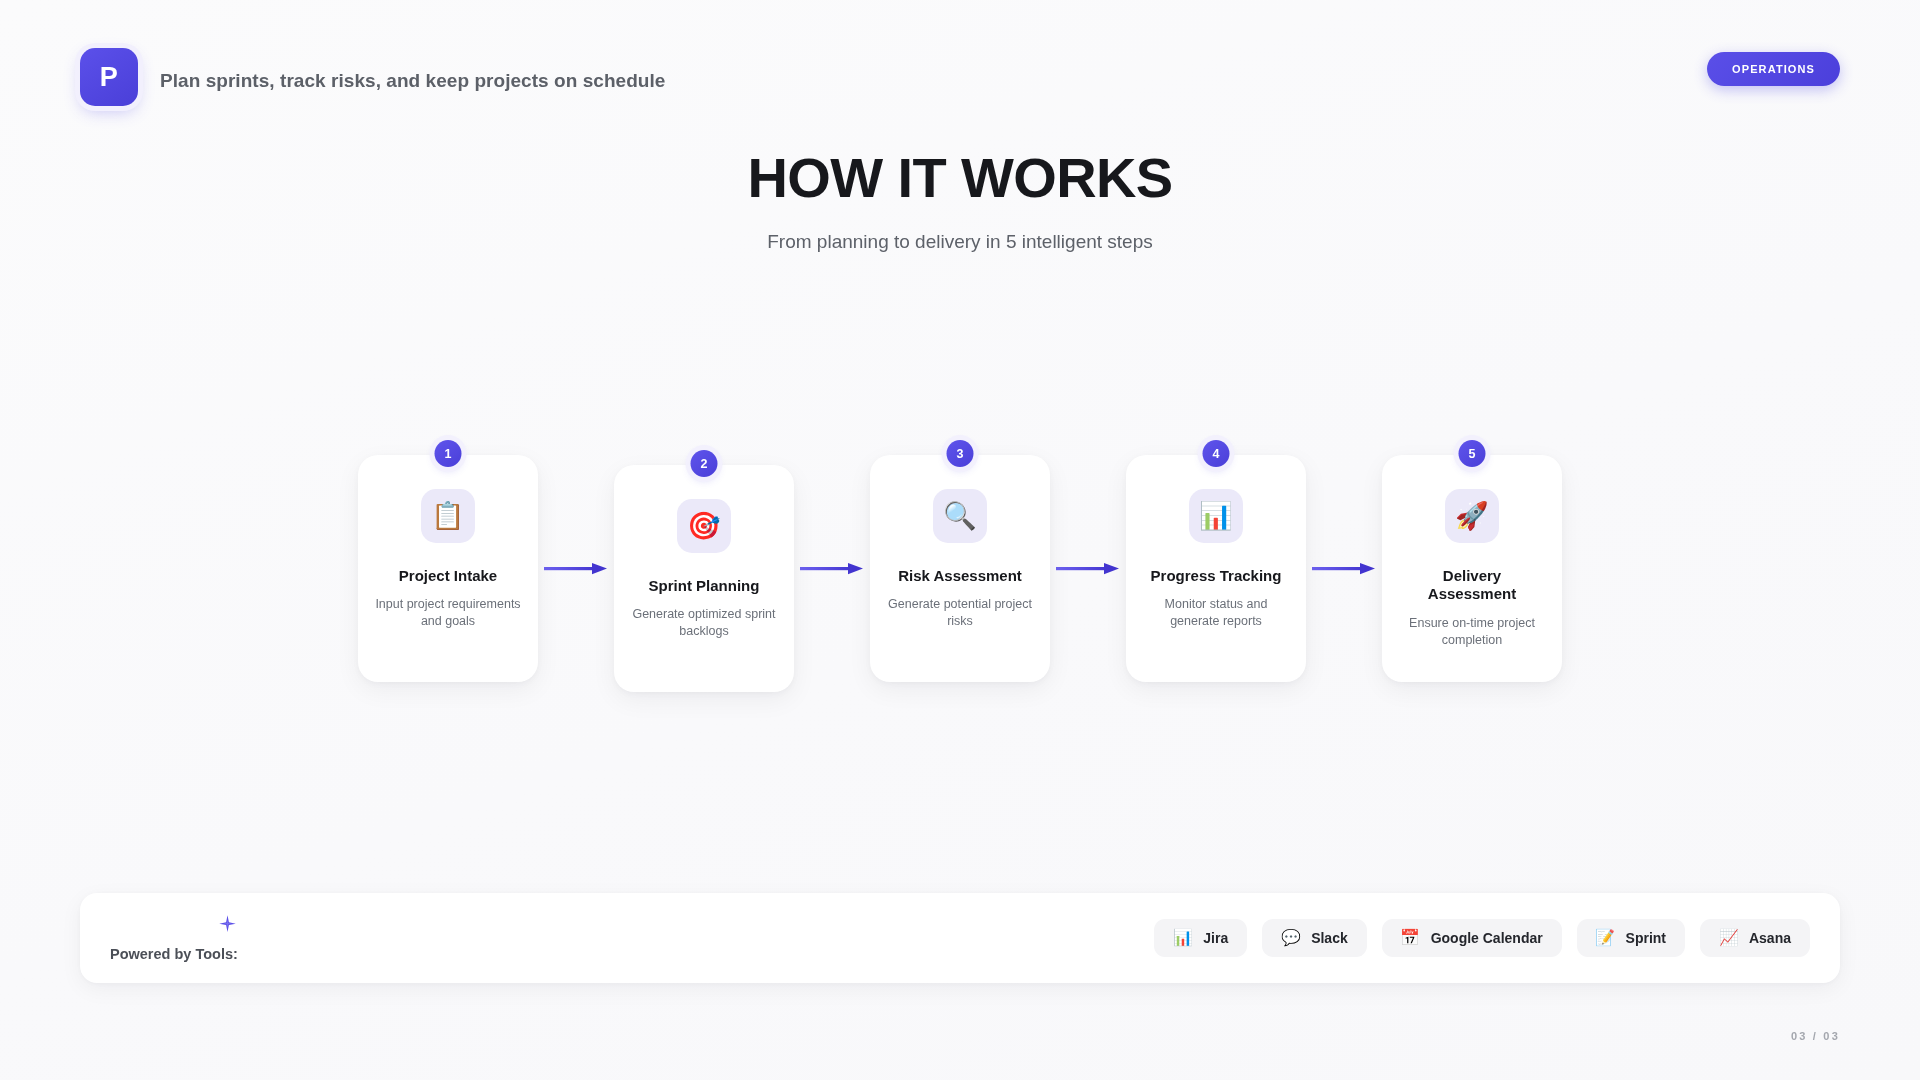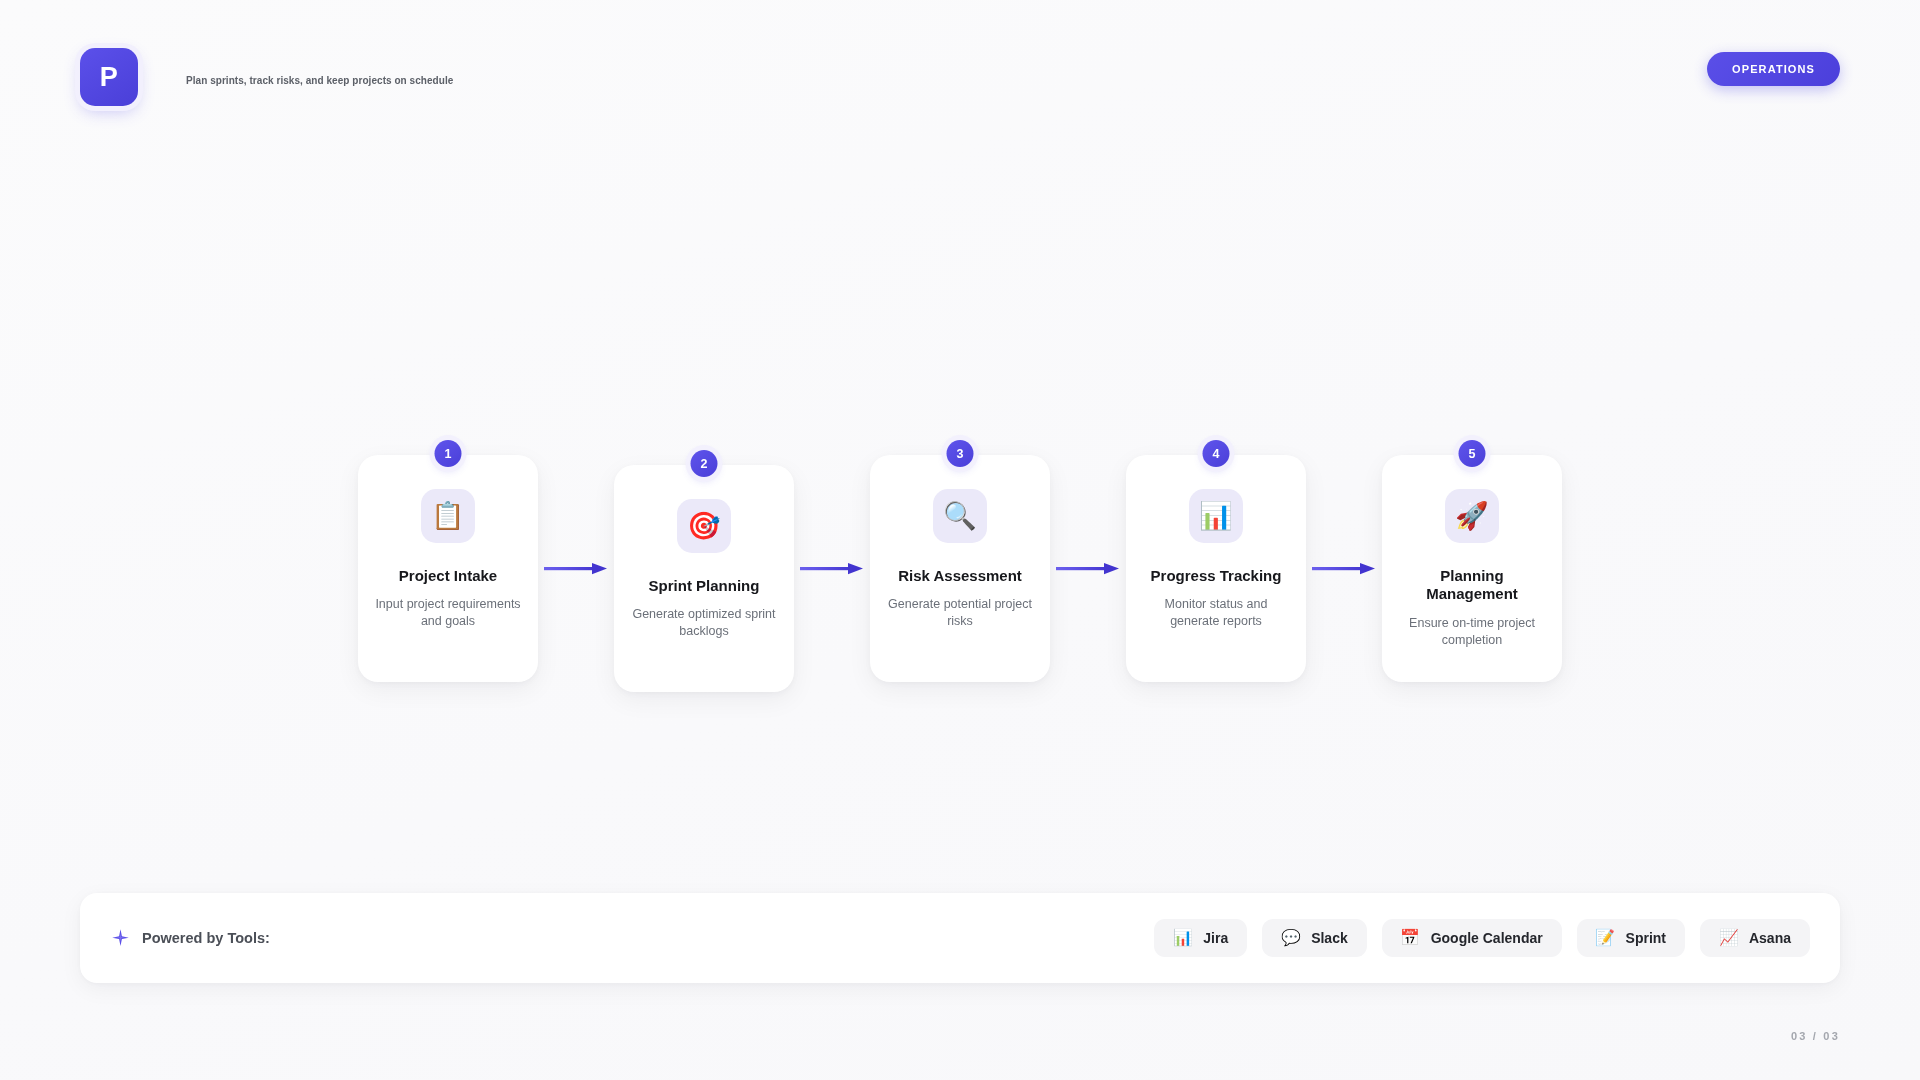--- a/index.html
+++ b/index.html
@@ -29,22 +29,22 @@
     background:linear-gradient(145deg,#5b50ea 0%,#4a3fd8 100%);
     box-shadow:0 0 0 5px #f2f0fd, 0 6px 16px rgba(79,70,229,.28);
     display:flex; align-items:center; justify-content:center;
     color:#fff; font-size:27px; font-weight:700; letter-spacing:.5px;
   }
   .brand-title {
     font-size:25px; font-weight:700; color:#17181c;
     letter-spacing:.2px; line-height:1.1;
   }
   .brand-sub {
-    margin-top:7px; font-size:10px; font-weight:700;
-    color:#5c6068; letter-spacing:.05px;margin-left:26px;
+    margin-top:7px; font-size:19px; font-weight:700;
+    color:#5c6068; letter-spacing:.05px;
   }
 
   .ops-badge {
     margin-top:4px;
     background:linear-gradient(135deg,#5a4fe8 0%,#4b3fdb 100%);
     color:#fff; font-size:11px; font-weight:700; letter-spacing:1.1px;
     padding:11px 25px; border-radius:999px;
     box-shadow:0 4px 14px rgba(79,70,229,.32);
     white-space:nowrap;
   }
@@ -107,21 +107,21 @@
   .connector svg { display:block; }
 
   
   .toolsbar {
     position:absolute; left:80px; right:80px; top:893px;
     height:90px; background:#fff; border-radius:17px;
     box-shadow:0 6px 22px rgba(24,26,40,.05), 0 1px 4px rgba(24,26,40,.03);
     display:flex; align-items:center; justify-content:space-between;
     padding:0 30px;
   }
-  .tools-label { display:flex; align-items:center; gap:11px; }
+  .tools-label { display:flex; align-items:flex-end; gap:11px;flex-direction:column; }
   .spark { width:21px; height:21px; display:block; }
   .tools-label-text { font-size:14.5px; font-weight:700; color:#4b4f57; }
 
   .chips { display:flex; align-items:center; gap:15px; }
   .chip {
     display:flex; align-items:center; gap:10px;
     background:#f4f4f6; border-radius:11px;
     padding:11px 19px; font-size:14px; font-weight:700; color:#24262c;
     white-space:nowrap;
   }
@@ -142,20 +142,24 @@
       <div class="logo-tile">
         <span>P</span>
       </div>
       <div>
         <div class="brand-sub">Plan sprints, track risks, and keep projects on schedule</div>
       </div>
     </div>
     <div class="ops-badge">OPERATIONS</div>
   </div>
 
+  <div class="hero">
+    <div class="hero-title">HOW IT WORKS</div>
+    <div class="hero-sub">From planning to delivery in 5 intelligent steps</div>
+  </div>
 
   <div class="flow">
 
     <div class="step">
       <div class="step-badge">1</div>
       <div class="step-icon">
           <span>📋</span>
         </div>
       <div class="step-title">Project Intake</div>
       <div class="step-desc">Input project requirements and goals</div>
@@ -221,21 +225,21 @@
         <rect x="0" y="5" width="52" height="3.2" fill="url(#ag1)"></rect>
         <polygon points="48,1 63,6.6 48,12.2" fill="#4335d0"></polygon>
       </svg>
     </div>
 
     <div class="step">
       <div class="step-badge">5</div>
       <div class="step-icon">
           <span>🚀</span>
         </div>
-      <div class="step-title">Planning Management</div>
+      <div class="step-title">Delivery Assessment</div>
       <div class="step-desc">Ensure on-time project completion</div>
     </div>
 
   </div>
 
   <div class="toolsbar">
     <div class="tools-label">
       <svg class="spark" viewBox="0 0 24 24" aria-hidden="true">
         <path d="M12 1.5 L13.6 9.3 L21.4 11 L13.6 12.7 L12 20.5 L10.4 12.7 L2.6 11 L10.4 9.3 Z" fill="#5b4fe8"></path>
         <path d="M12 6.4 L12.7 10.3 L16.6 11 L12.7 11.7 L12 15.6 L11.3 11.7 L7.4 11 L11.3 10.3 Z" fill="#7a70ef"></path>

